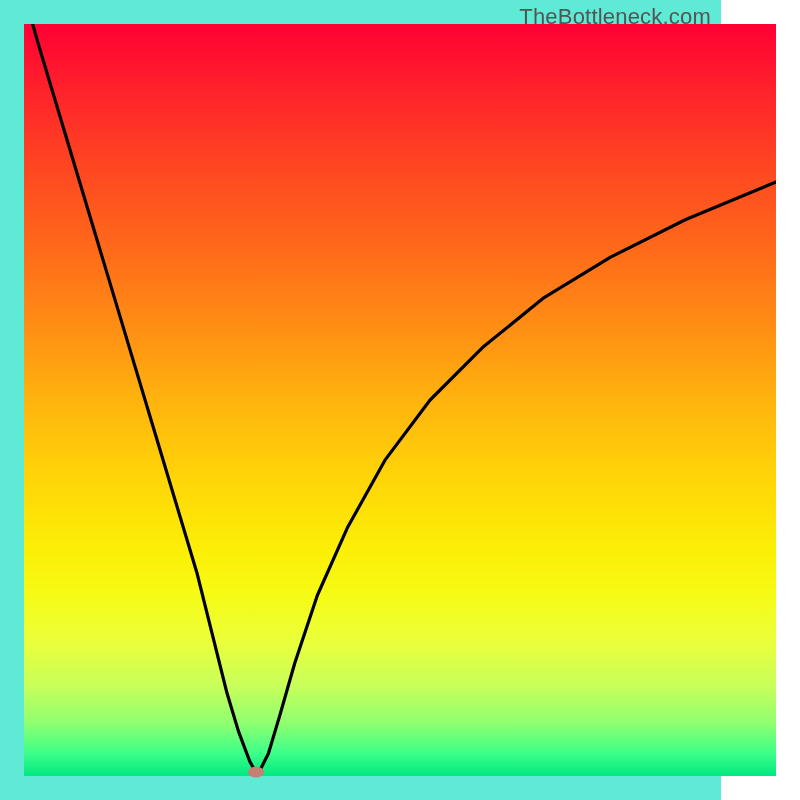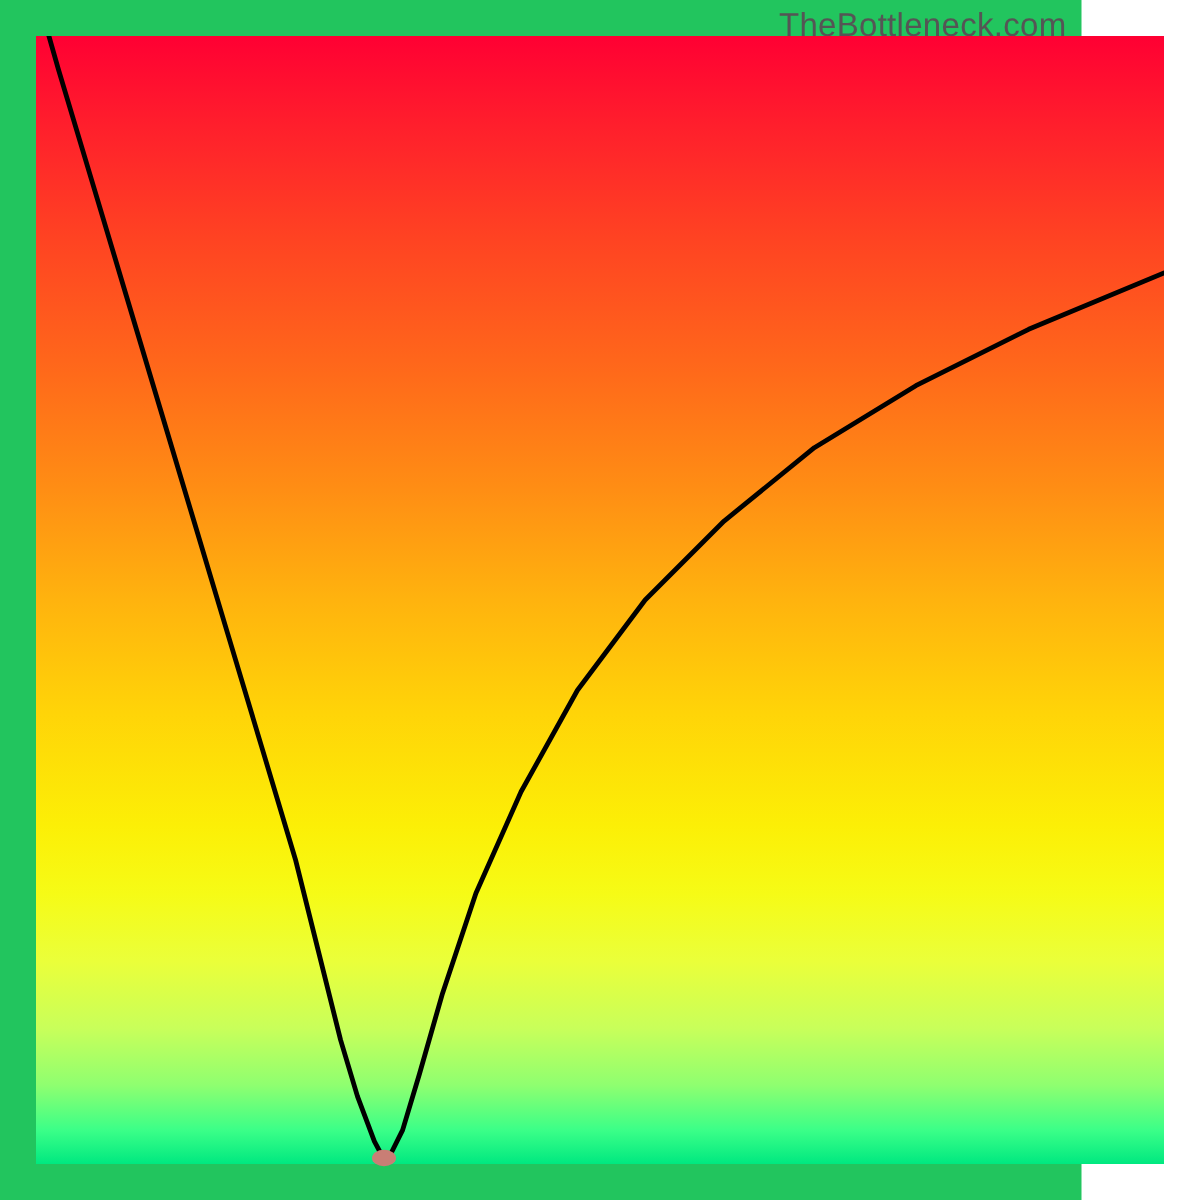--- a/index.html
+++ b/index.html
@@ -1,20 +1,20 @@
 <!DOCTYPE html>
 <html><head>
 <meta charset="utf-8">
 <style>
   * { margin: 0; padding: 0; box-sizing: border-box; }
   html, body { width: 800px; height: 800px; overflow: hidden; }
   .outer {
     width: 721px;
     height: 800px;
-    background: #22c55e;
+    background: #5eead4;
     position: relative;
   }
   .watermark {
     position: absolute;
     top: 4px;
     right: 10px;
     color: #555;
     font-family: Arial, Helvetica, sans-serif;
     font-size: 22px;
     font-weight: 500;

